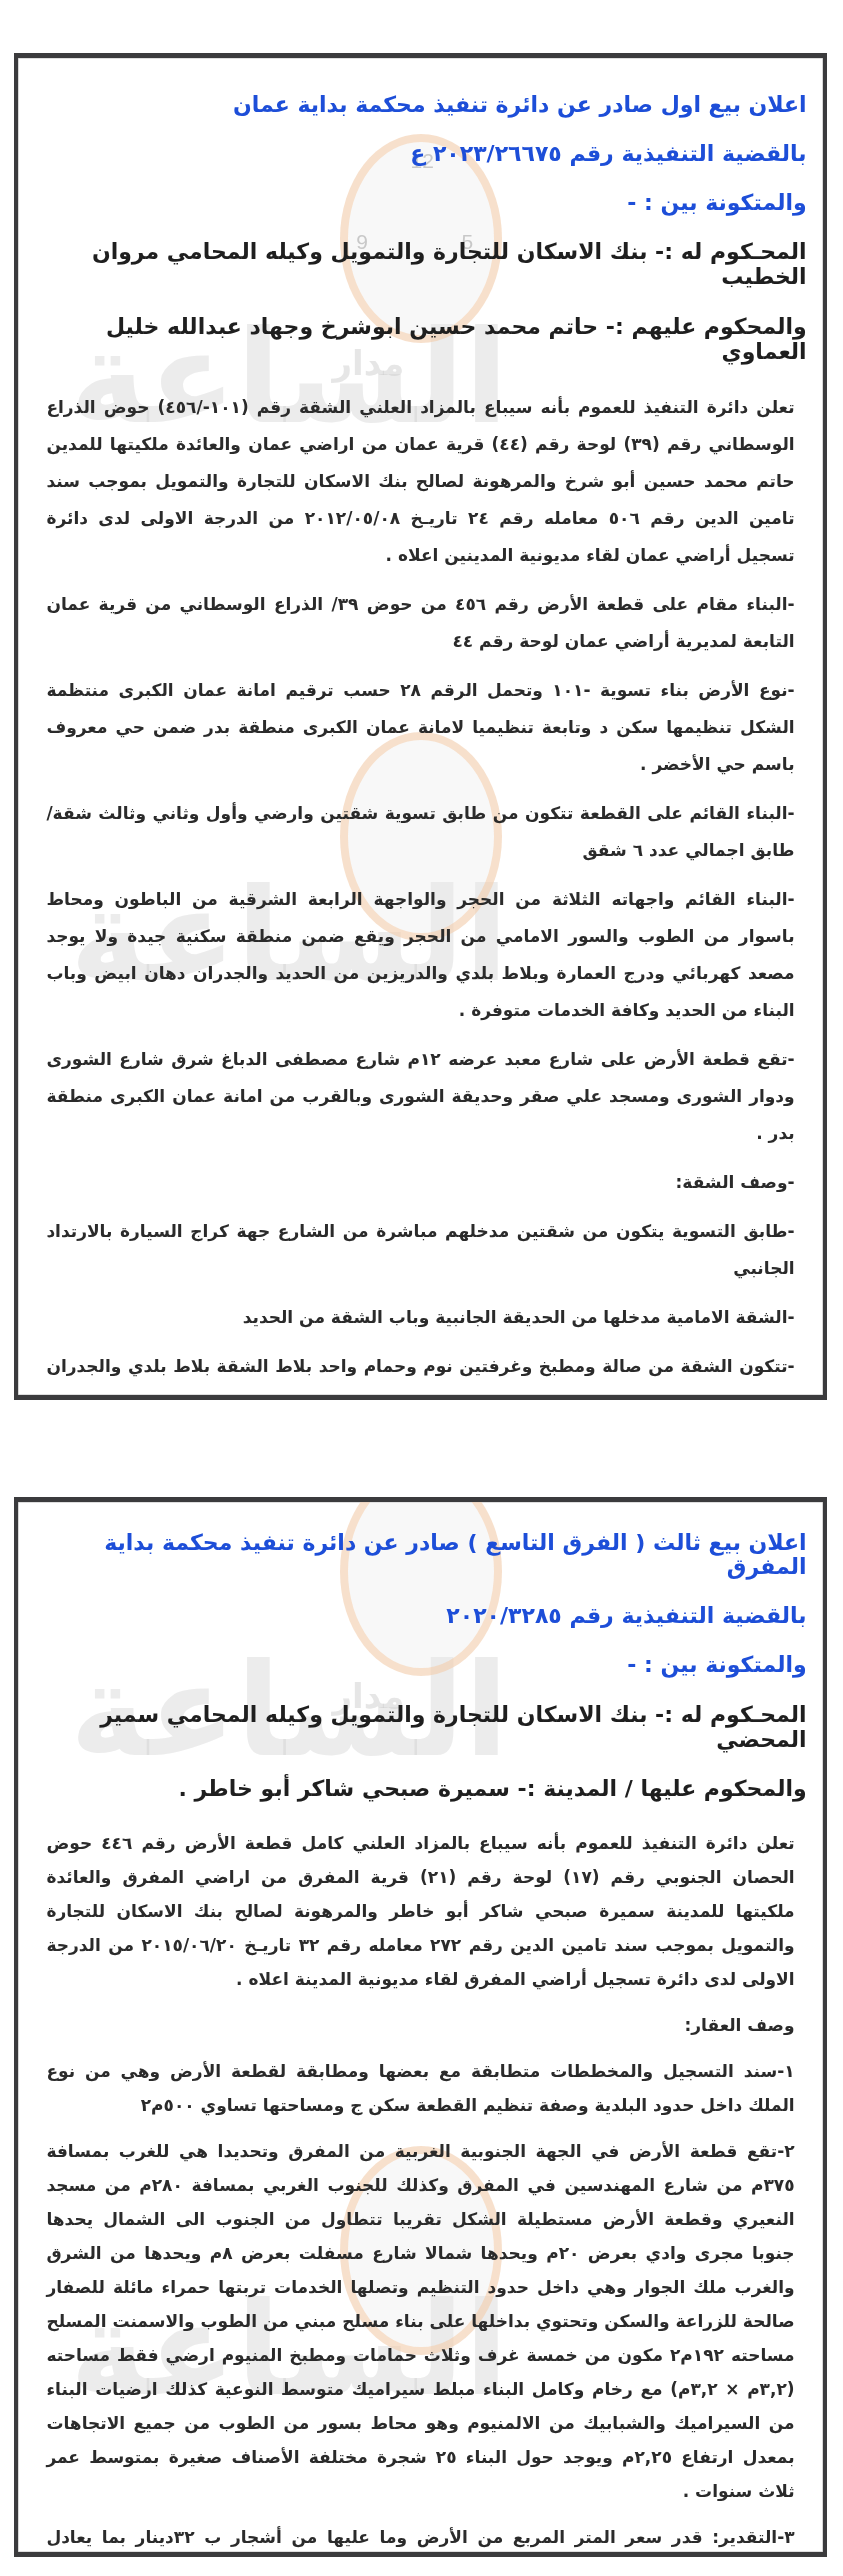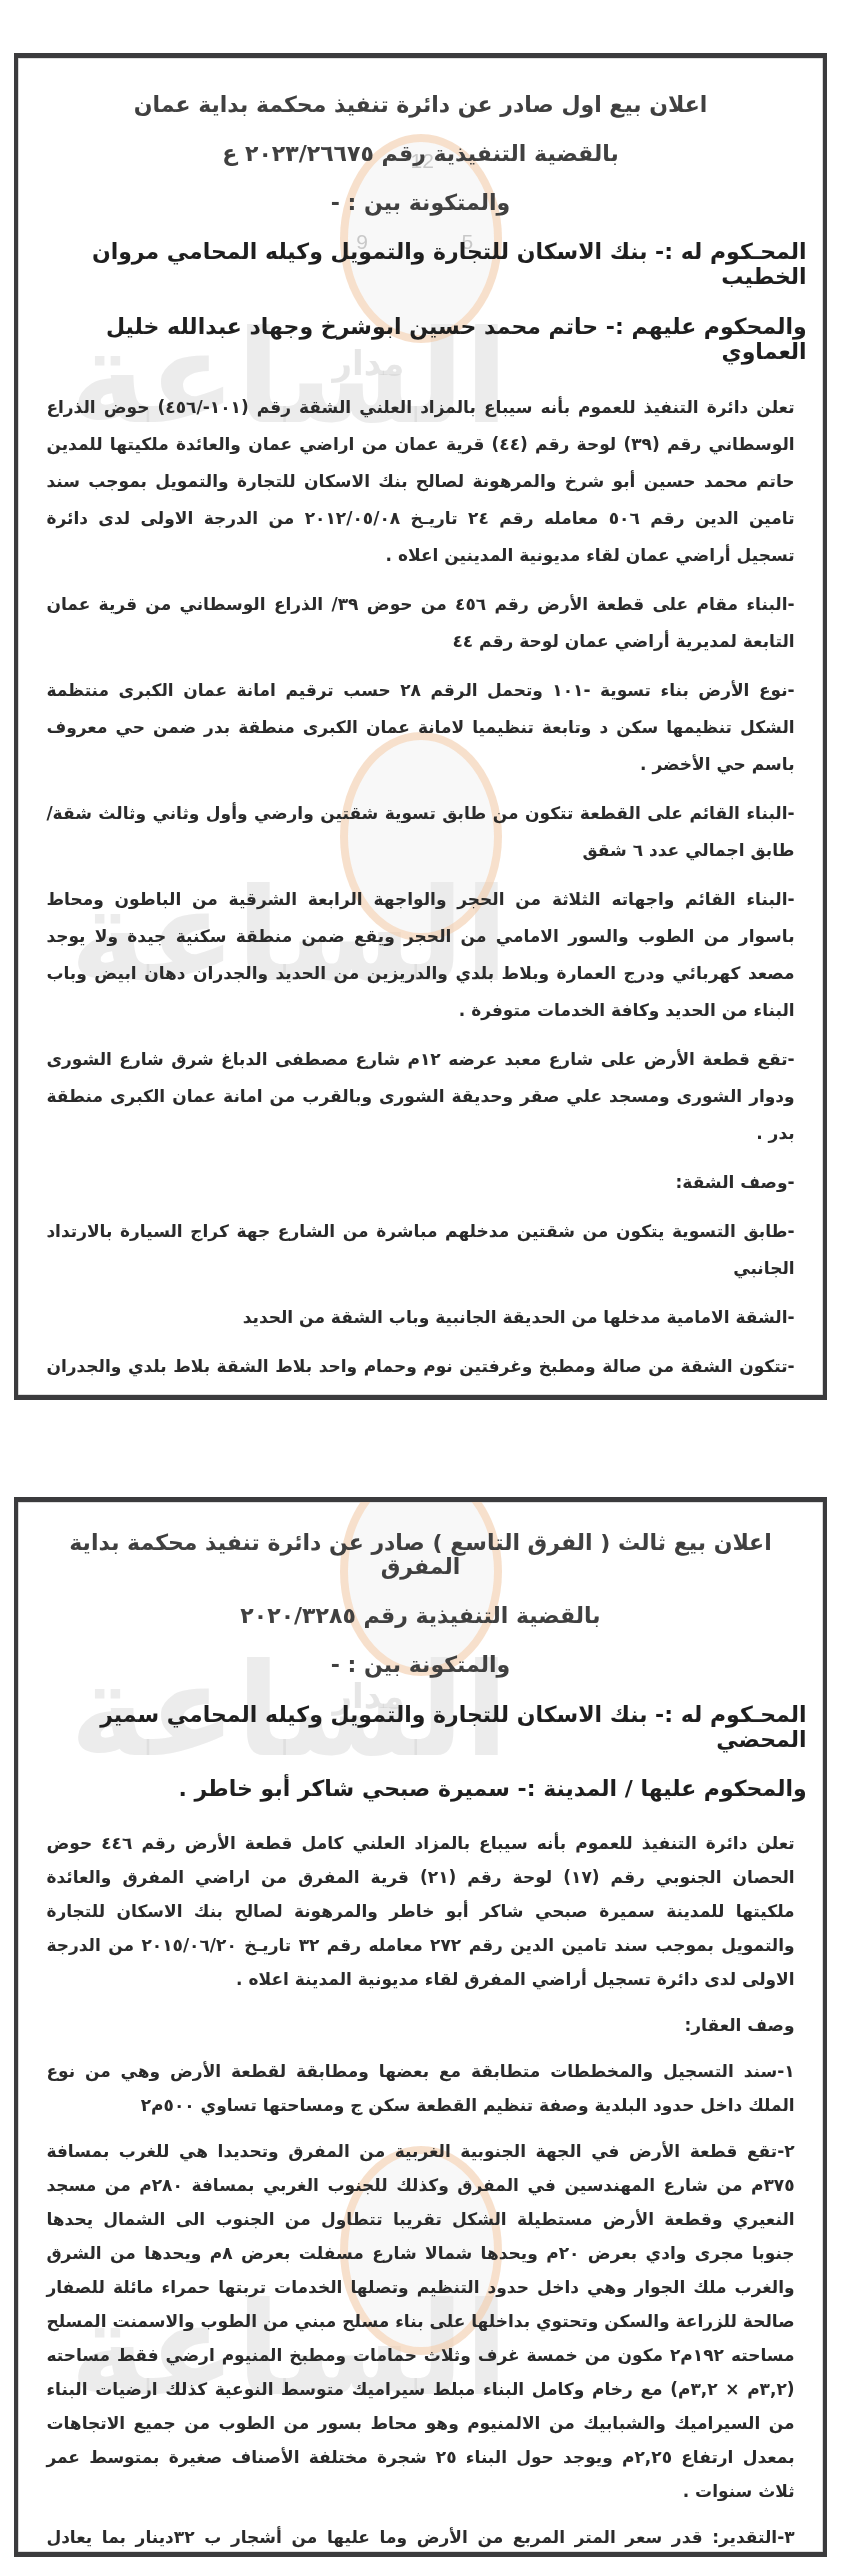--- a/index.html
+++ b/index.html
@@ -62,26 +62,26 @@
     color: rgba(200,200,200,0.45);
     text-align: left;
   }
 
   .inner {
     position: relative;
     z-index: 1;
     padding: 35px 16.4px 11.7px 16.4px;
   }
   .title {
-    text-align: center;
+    text-align: right;
     font-weight: bold;
     font-size: 22px;
     line-height: 1.1;
     margin: 0 0 24.6px 0;
-    color: #404040;
+    color: #1d4ed8;
     letter-spacing: -0.3px;
   }
   .parties {
     text-align: right;
     font-weight: bold;
     font-size: 22px;
     margin: 0 0 24.6px 0;
     color: #1f1f1f;
   }
   p.body {

